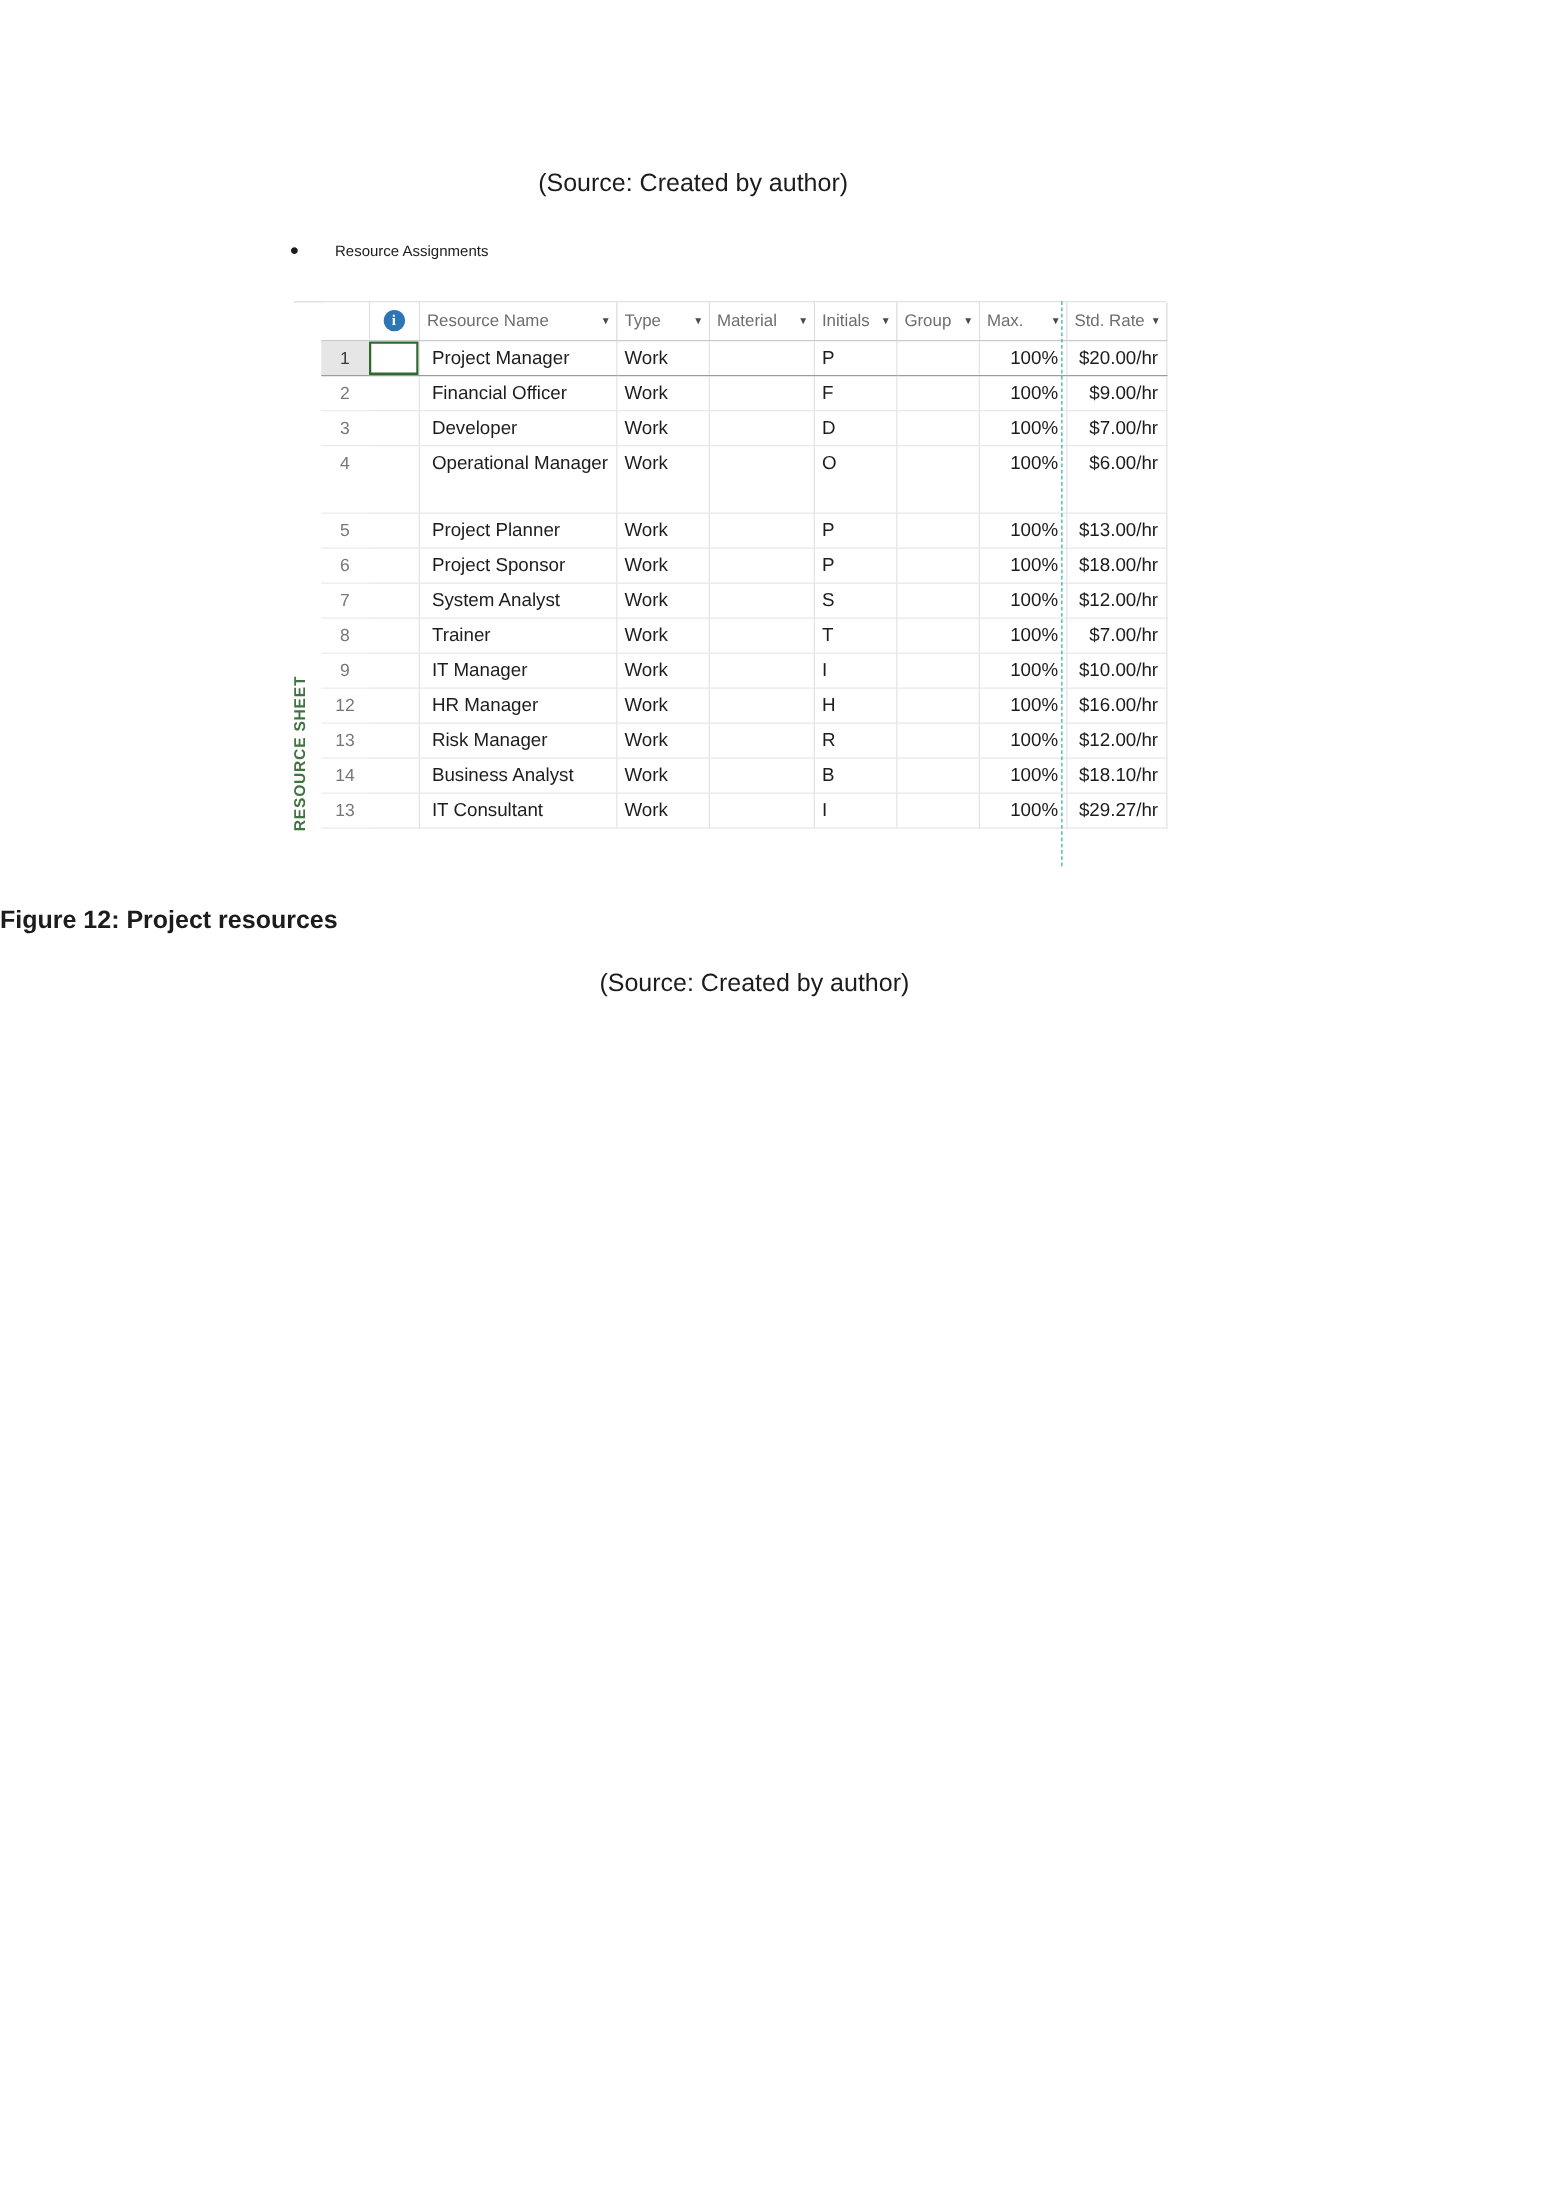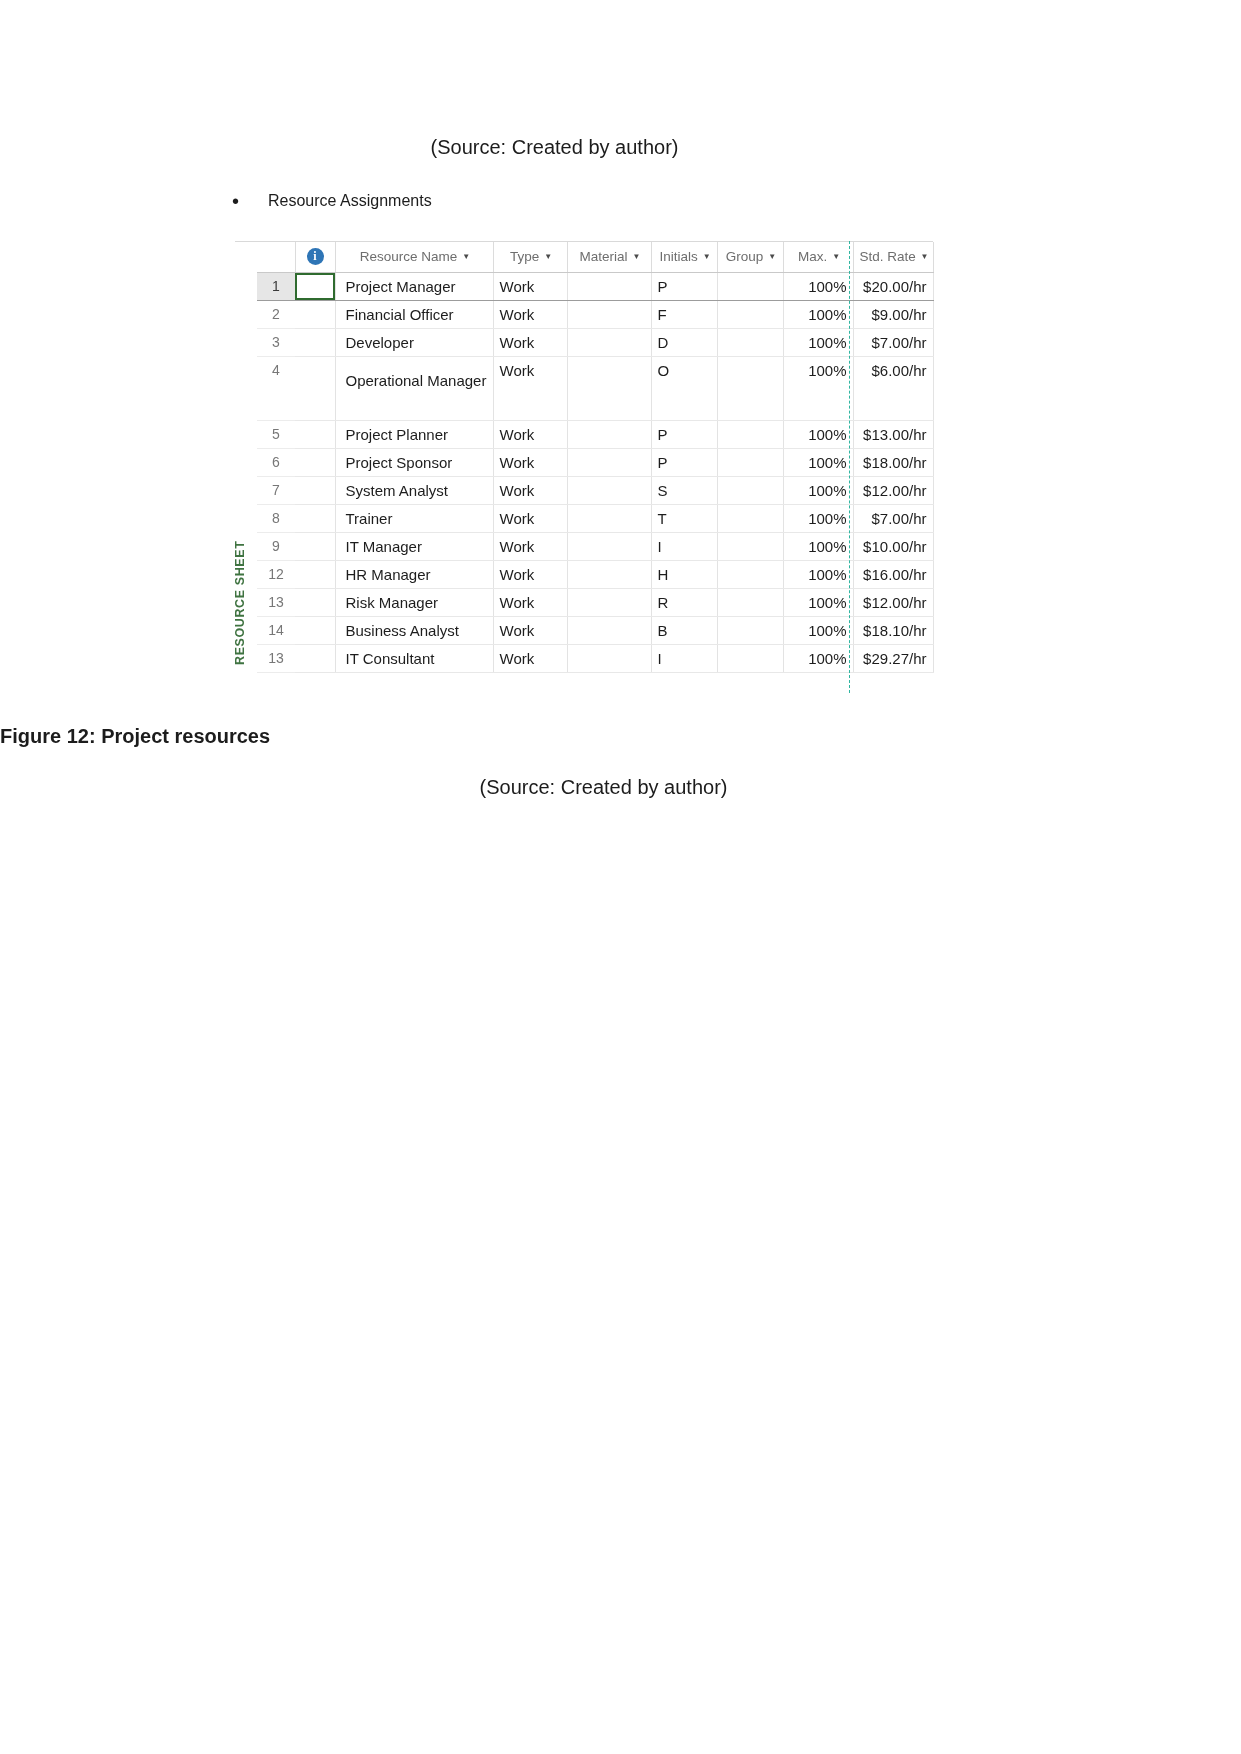--- a/index.html
+++ b/index.html
@@ -38,21 +38,21 @@
     align-items: flex-start;
   }
   #bullet-dot {
     width: 10px;
     font-size: 20px;
     line-height: 26px;
     color: #1c1c1c;
   }
   #bullet-text {
     margin-left: 26px;
-    font-size: 16px;
+    font-size: 12px;
     line-height: 26px;
     color: #1c1c1c;
   }
   #figure-caption {
     left: 0;
     top: 723px;
     width: 1207px;
     font-weight: bold;
     font-size: 20px;
   }
@@ -136,21 +136,21 @@
     font-size: 13.5px;
     color: #6e6e6e;
     position: relative;
   }
   tr.hdr th.hcell {
     padding: 0 4px 0 6px;
   }
   .hwrap {
     display: flex;
     align-items: center;
-    justify-content: center;
+    justify-content: space-between;
     height: 30px;
     line-height: 30px;
     white-space: nowrap;
     overflow: hidden;
   }
   .hlabel { overflow: hidden; text-overflow: clip; }
   .caret {
     font-size: 8px;
     color: #4a4a4a;
     margin-left: 5px;
@@ -210,21 +210,21 @@
   tr.row td.indicator {
     background: #ffffff;
     padding: 0;
   }
   tr.row td.num { text-align: right; }
   tr.row td.name { padding-left: 10px; }
   tr.row.tall td { height: 52px; }
   tr.row.tall td.name {
     white-space: normal;
     line-height: 25px;
-    padding-top: 11px;
+    padding-top: 1px;
   }
   tr.row.selected td {
     border-bottom: 1px solid #9c9c9c;
   }
 
   
   .sel-box {
     display: block;
     width: 100%;
     height: 100%;

